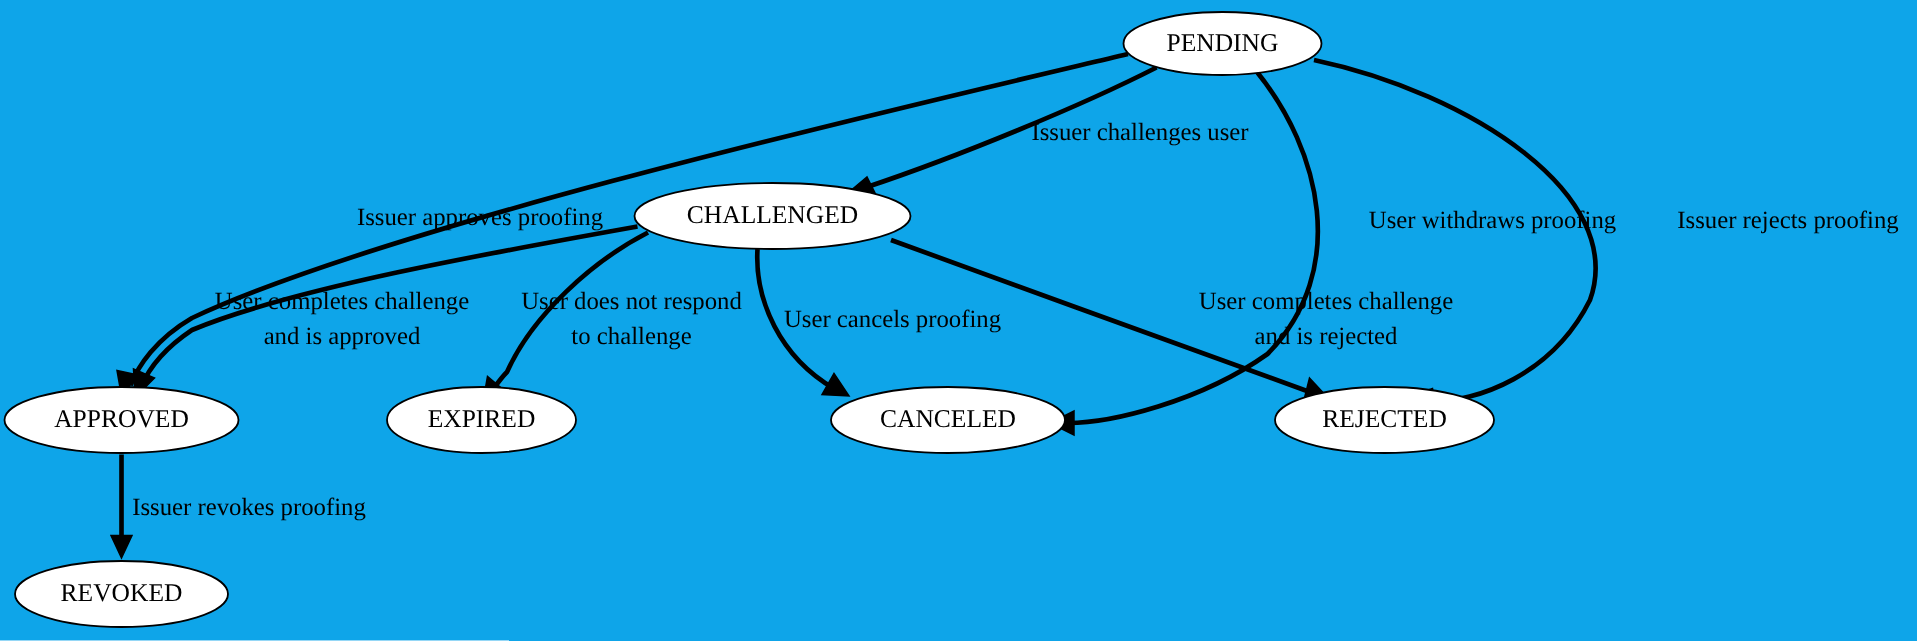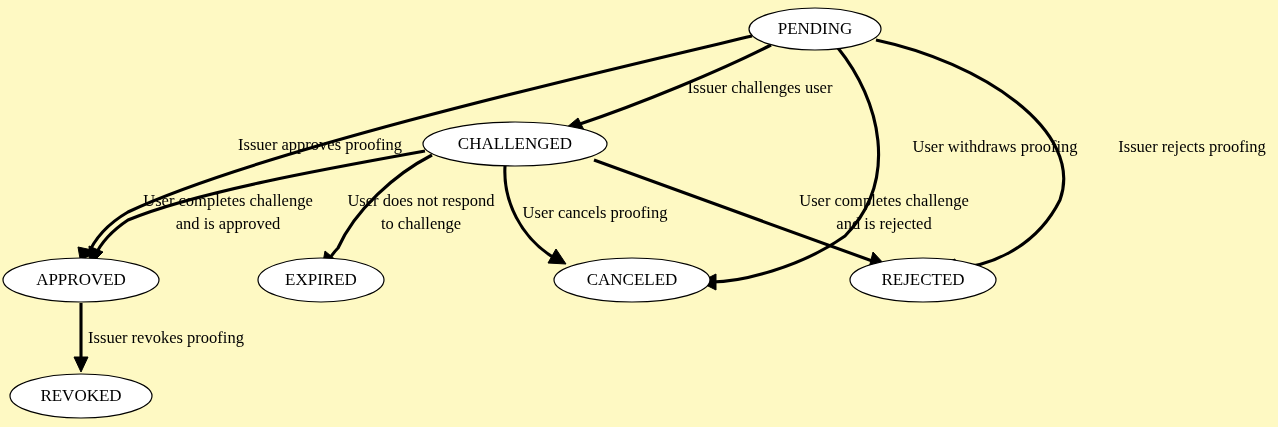--- a/index.html
+++ b/index.html
@@ -4,21 +4,21 @@
 <style>
   html, body {
     margin: 0;
     padding: 0;
     background: #ffffff;
   }
   #diagram-root {
     position: relative;
     width: 1278px;
     height: 427px;
-    background: #fef9c3;
+    background: #0ea5e9;
     overflow: hidden;
     font-family: "Liberation Serif", "DejaVu Serif", serif;
   }
   svg#state-graph {
     display: block;
     width: 1278px;
     height: 427px;
   }
   .node-ellipse {
     fill: #ffffff;

